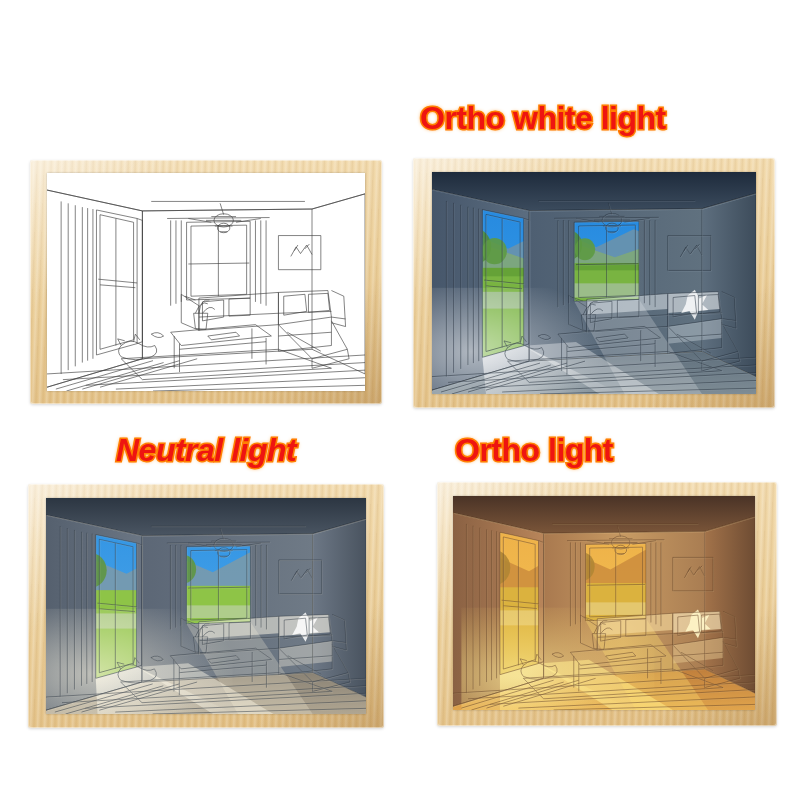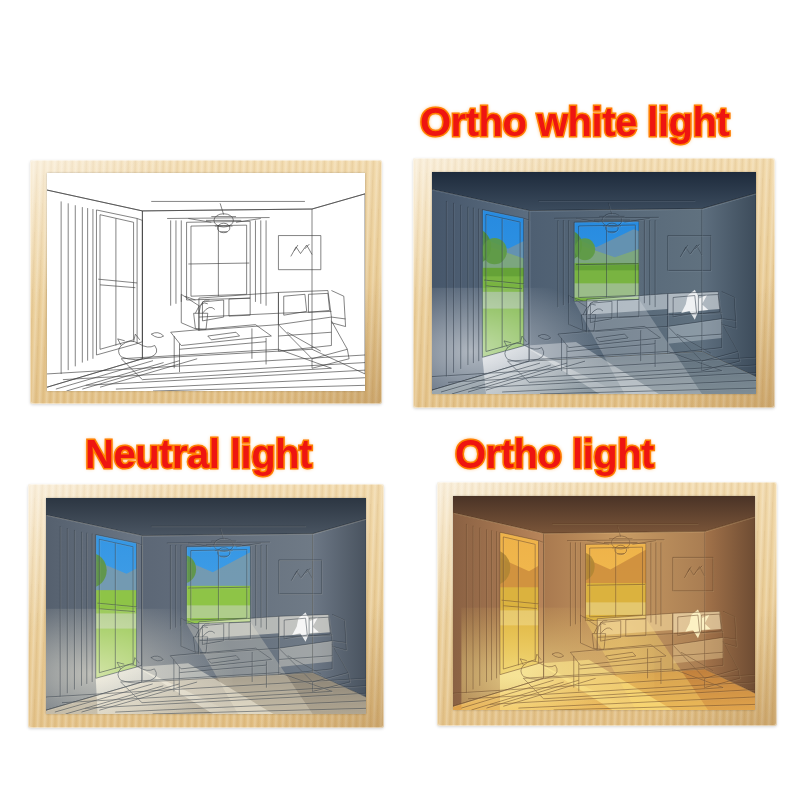--- a/index.html
+++ b/index.html
@@ -8,30 +8,30 @@
     font-family:"Liberation Sans",sans-serif;
     overflow:hidden;position:relative;
   }
   .stage{position:absolute;inset:0;}
 
   
   .label{
     position:absolute;
     font-family:"Liberation Sans",sans-serif;
     font-weight:bold;
-    font-size:40px;
+    font-size:32px;
     letter-spacing:-0.5px;
     color:#ee1511;
     white-space:nowrap;
     -webkit-text-stroke:3px #ff7a00;
     paint-order:stroke fill;
     text-shadow:0 0 2px #ff8800,0 0 4px #ff8800;
   }
   #label-ortho{left:420px;top:100px;}
-  #label-neutral{left:85px;top:432px;}
+  #label-neutral{left:116px;top:432px;font-style:italic;}
   #label-warm{left:455px;top:432px;}
 
   
   .frame{position:absolute;box-sizing:border-box;}
   .frame-wood{
     position:absolute;inset:0;
     border-radius:3px;
     background:
       repeating-linear-gradient(92deg,
         rgba(181,140,84,.16) 0px, rgba(181,140,84,0) 2px,

